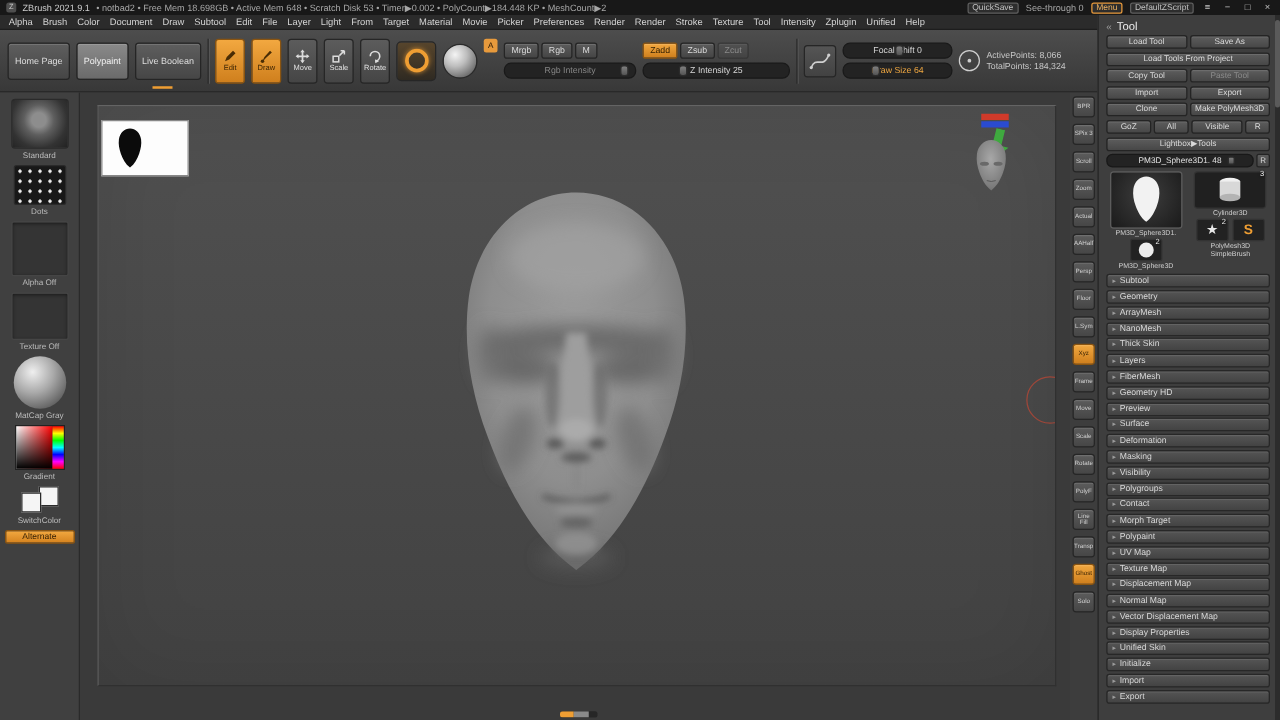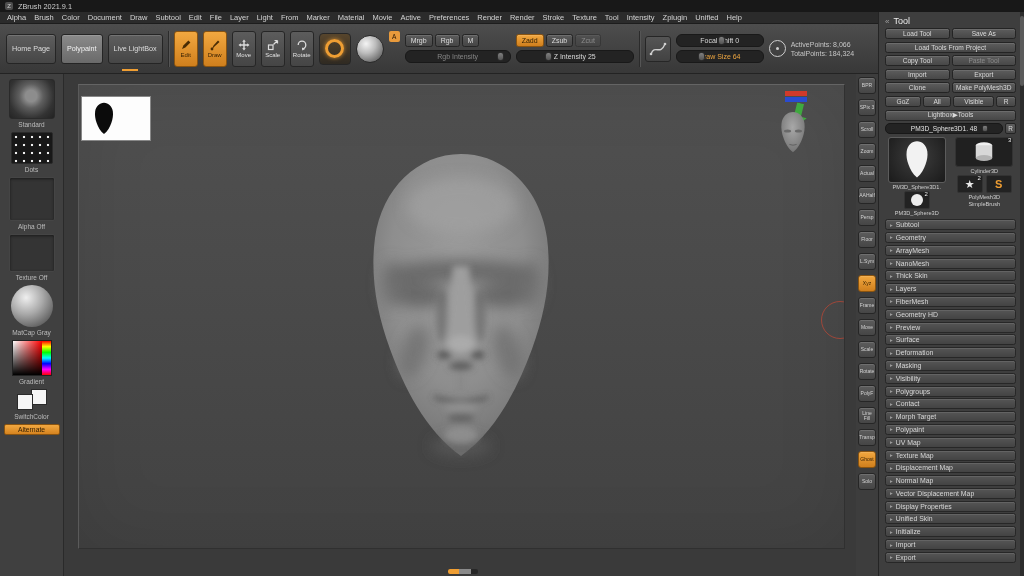--- a/index.html
+++ b/index.html
@@ -174,20 +174,31 @@
   .sect-label { font-size:6.9px; color:#d8d8d8; white-space:nowrap; }
 </style>
 </head>
 <body>
 
 <div class="app">
 
   <div class="titlebar">
     <span class="logo">Z</span>
     <span class="app-name">ZBrush 2021.9.1</span>
+    <span class="tb-stats">• notbad2 • Free Mem 18.698GB • Active Mem 648 • Scratch Disk 53 • Timer▶0.002 • PolyCount▶184.448 KP • MeshCount▶2</span>
+    <div class="tb-right">
+      <span class="chip">QuickSave</span>
+      <span>See-through 0</span>
+      <span class="chip orange">Menu</span>
+      <span class="chip">DefaultZScript</span>
+      <span class="win-ic">≡</span>
+      <span class="win-ic">−</span>
+      <span class="win-ic">□</span>
+      <span class="win-ic">×</span>
+    </div>
   </div>
 
   <div class="menubar">
 
       <span class="menu-item">Alpha</span>
 
       <span class="menu-item">Brush</span>
 
       <span class="menu-item">Color</span>
 
@@ -200,27 +211,27 @@
       <span class="menu-item">Edit</span>
 
       <span class="menu-item">File</span>
 
       <span class="menu-item">Layer</span>
 
       <span class="menu-item">Light</span>
 
       <span class="menu-item">From</span>
 
-      <span class="menu-item">Marker</span>
+      <span class="menu-item">Target</span>
 
       <span class="menu-item">Material</span>
 
       <span class="menu-item">Movie</span>
 
-      <span class="menu-item">Active</span>
+      <span class="menu-item">Picker</span>
 
       <span class="menu-item">Preferences</span>
 
       <span class="menu-item">Render</span>
 
       <span class="menu-item">Render</span>
 
       <span class="menu-item">Stroke</span>
 
       <span class="menu-item">Texture</span>
@@ -233,21 +244,21 @@
 
       <span class="menu-item">Unified</span>
 
       <span class="menu-item">Help</span>
     </div>
 
   <div class="toolbar">
     <div class="lb-indicator"></div>
     <button class="tbtn">Home Page</button>
     <button class="tbtn lit">Polypaint</button>
-    <button class="tbtn">Live LightBox</button>
+    <button class="tbtn">Live Boolean</button>
     <div class="vsep"></div>
 
     <div class="icon-btn active">
       <svg width="12" height="12" viewBox="0 0 12 12">
         <path d="M2 10 L3.4 6.6 L8.4 1.6 L10.4 3.6 L5.4 8.6 Z" fill="#4a2d05"></path>
       </svg>
       <span class="glabel">Edit</span>
     </div>
     <div class="icon-btn active">
       <svg width="12" height="12" viewBox="0 0 12 12">

